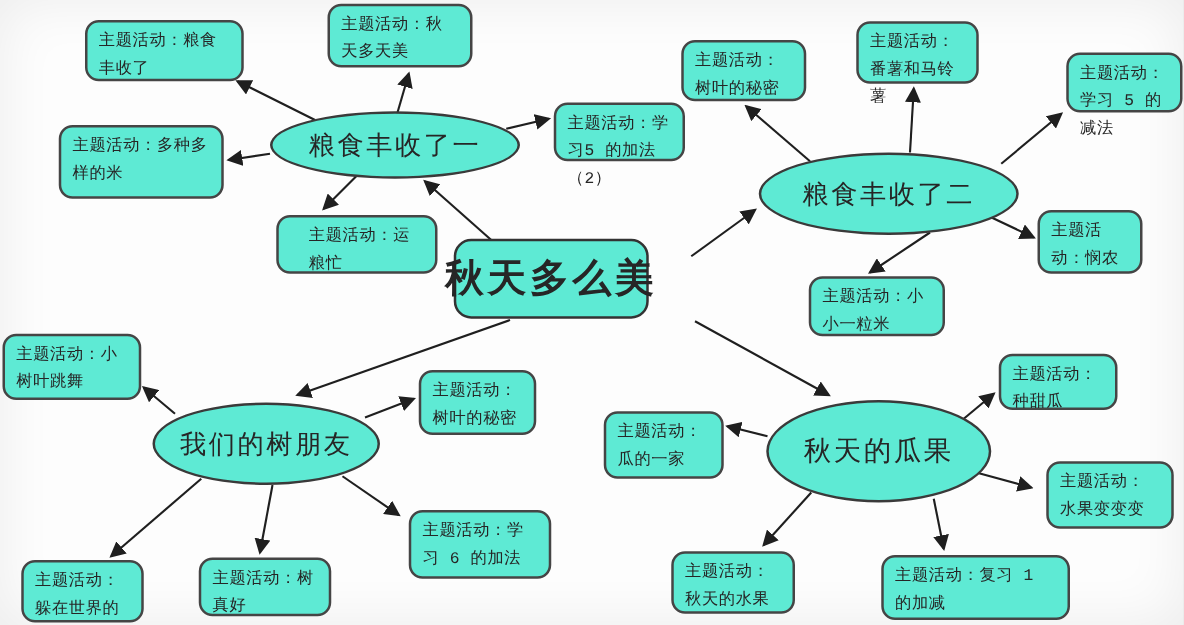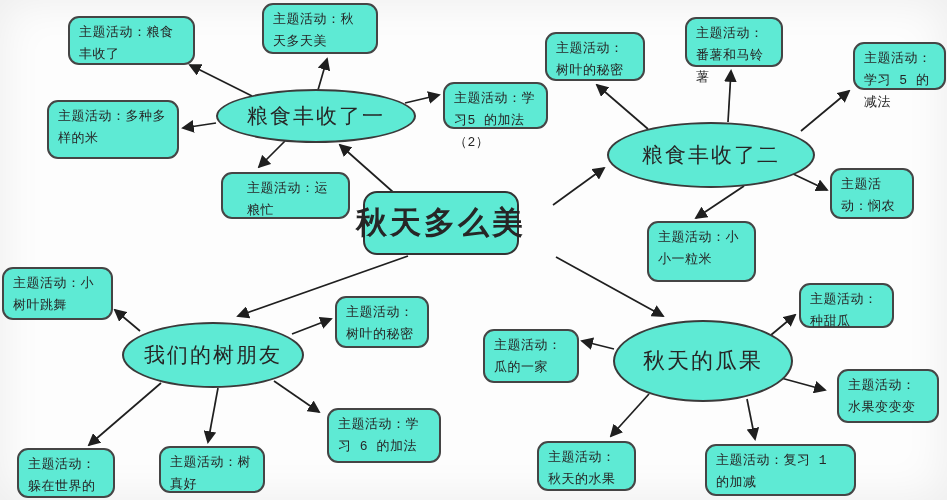--- a/index.html
+++ b/index.html
@@ -66,21 +66,21 @@
   #b-g1-harvest   { left:68px;  top:16px;  width:127px; height:49px; }
   #b-g1-autumn    { left:262px; top:3px;   width:116px; height:51px; }
   #b-g1-rice      { left:47px;  top:100px; width:132px; height:59px; }
   #b-g1-transport { left:221px; top:172px; width:129px; height:47px;padding-left:24px; }
   #b-g1-add5      { left:443px; top:82px;  width:105px; height:47px; }
 
   #b-g2-corn      { left:545px; top:32px;  width:100px; height:49px; }
   #b-g2-potato    { left:685px; top:17px;  width:98px;  height:50px; }
   #b-g2-sub5      { left:853px; top:42px;  width:93px;  height:48px; }
   #b-g2-farmer    { left:830px; top:168px; width:84px;  height:51px; }
-  #b-g2-grain     { left:647px; top:221px; width:109px; height:61px; }
+  #b-g2-grain     { left:647px; top:221px; width:109px; height:48px; }
 
   #b-g3-dance     { left:2px;   top:267px; width:111px; height:53px; }
   #b-g3-secret    { left:335px; top:296px; width:94px;  height:52px; }
   #b-g3-hide      { left:17px;  top:448px; width:98px;  height:50px; }
   #b-g3-good      { left:159px; top:446px; width:106px; height:47px; }
   #b-g3-add6      { left:327px; top:408px; width:114px; height:55px; }
 
   #b-g4-family    { left:483px; top:329px; width:96px;  height:54px; }
   #b-g4-melon     { left:799px; top:283px; width:95px;  height:45px; }
   #b-g4-change    { left:837px; top:369px; width:102px; height:54px; }

